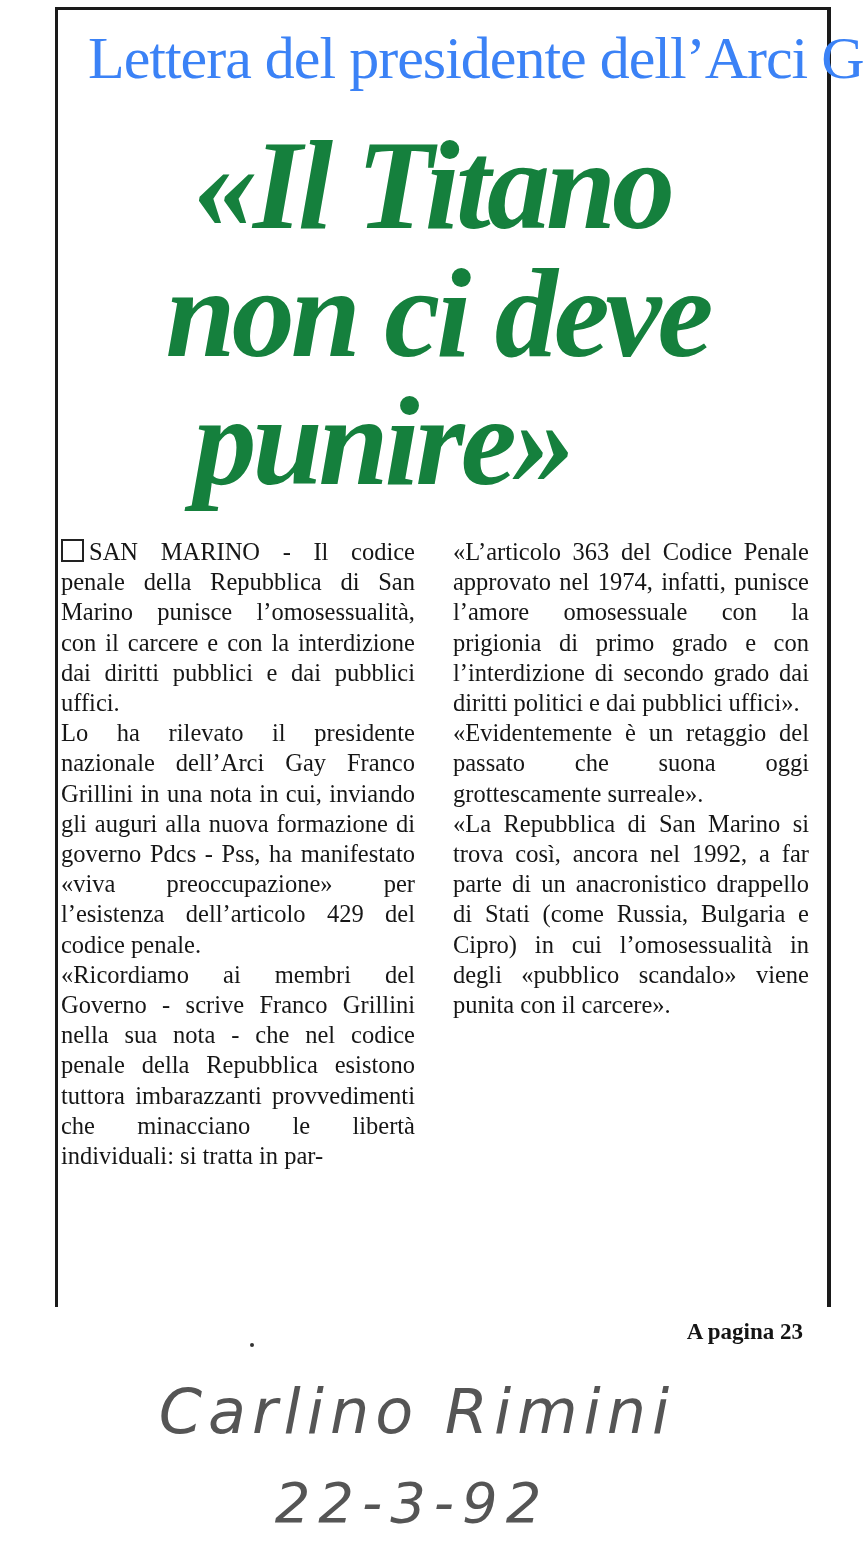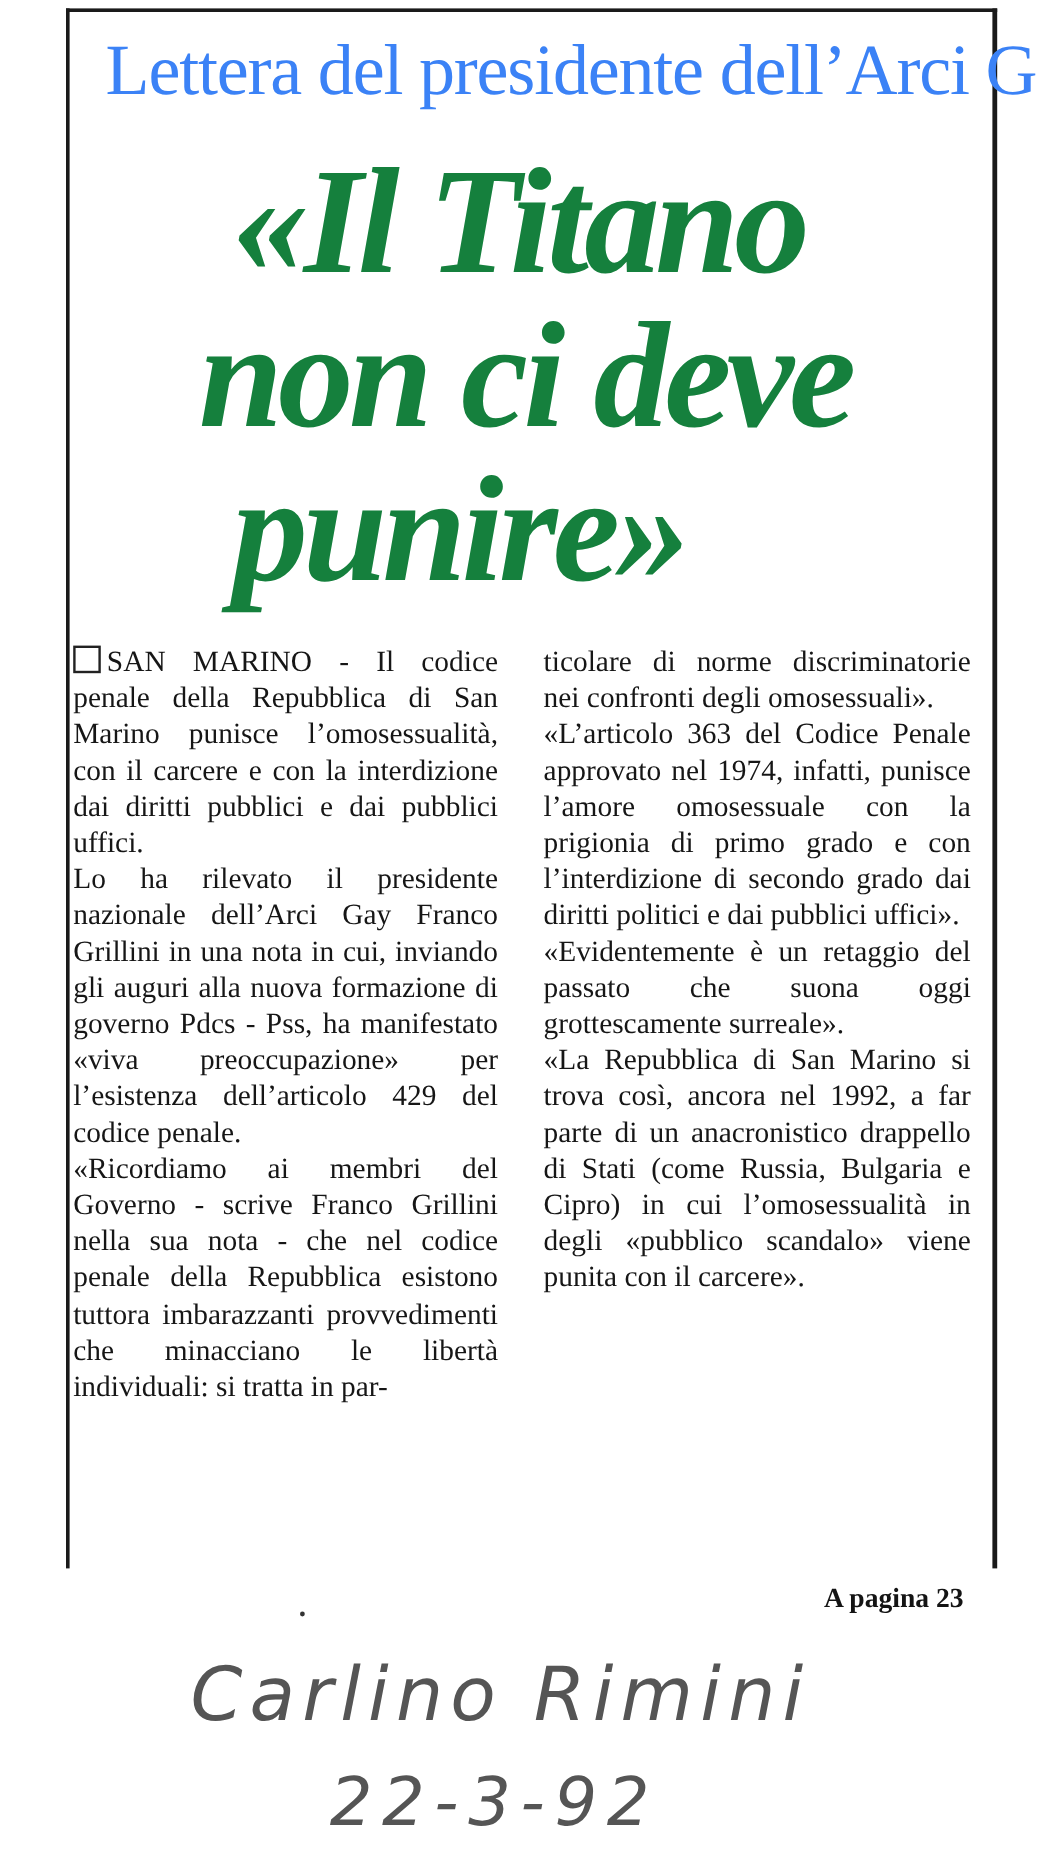--- a/index.html
+++ b/index.html
@@ -94,21 +94,20 @@
     <span class="line l3">punire»</span>
   </h1>
 
   <div class="col left">
     <p><span class="dateline-box"></span><span class="dateline">SAN MARINO</span><span> - Il codice penale della Repubblica di San Marino punisce l’omosessualità, con il carcere e con la interdizione dai diritti pubblici e dai pubblici uffici.</span></p>
     <p>Lo ha rilevato il presidente nazionale dell’Arci Gay Franco Grillini in una nota in cui, inviando gli auguri alla nuova formazione di governo Pdcs - Pss, ha manifestato «viva preoccupazione» per l’esistenza dell’articolo 429 del codice penale.</p>
     <p>«Ricordiamo ai membri del Governo - scrive Franco Grillini nella sua nota - che nel codice penale della Repubblica esistono tuttora imbarazzanti provvedimenti che minacciano le libertà individuali: si tratta in par-</p>
   </div>
 
   <div class="col right">
-    <p>ticolare di norme discriminatorie nei confronti degli omosessuali».</p>
     <p>«L’articolo 363 del Codice Penale approvato nel 1974, infatti, punisce l’amore omosessuale con la prigionia di primo grado e con l’interdizione di secondo grado dai diritti politici e dai pubblici uffici».</p>
     <p>«Evidentemente è un retaggio del passato che suona oggi grottescamente surreale».</p>
     <p>«La Repubblica di San Marino si trova così, ancora nel 1992, a far parte di un anacronistico drappello di Stati (come Russia, Bulgaria e Cipro) in cui l’omosessualità in degli «pubblico scandalo» viene punita con il carcere».</p>
   </div>
 
   <div class="see-page">A pagina 23</div>
 </div>
 
 <div class="speck" style="left:250px; top:1343px;"></div>
 

